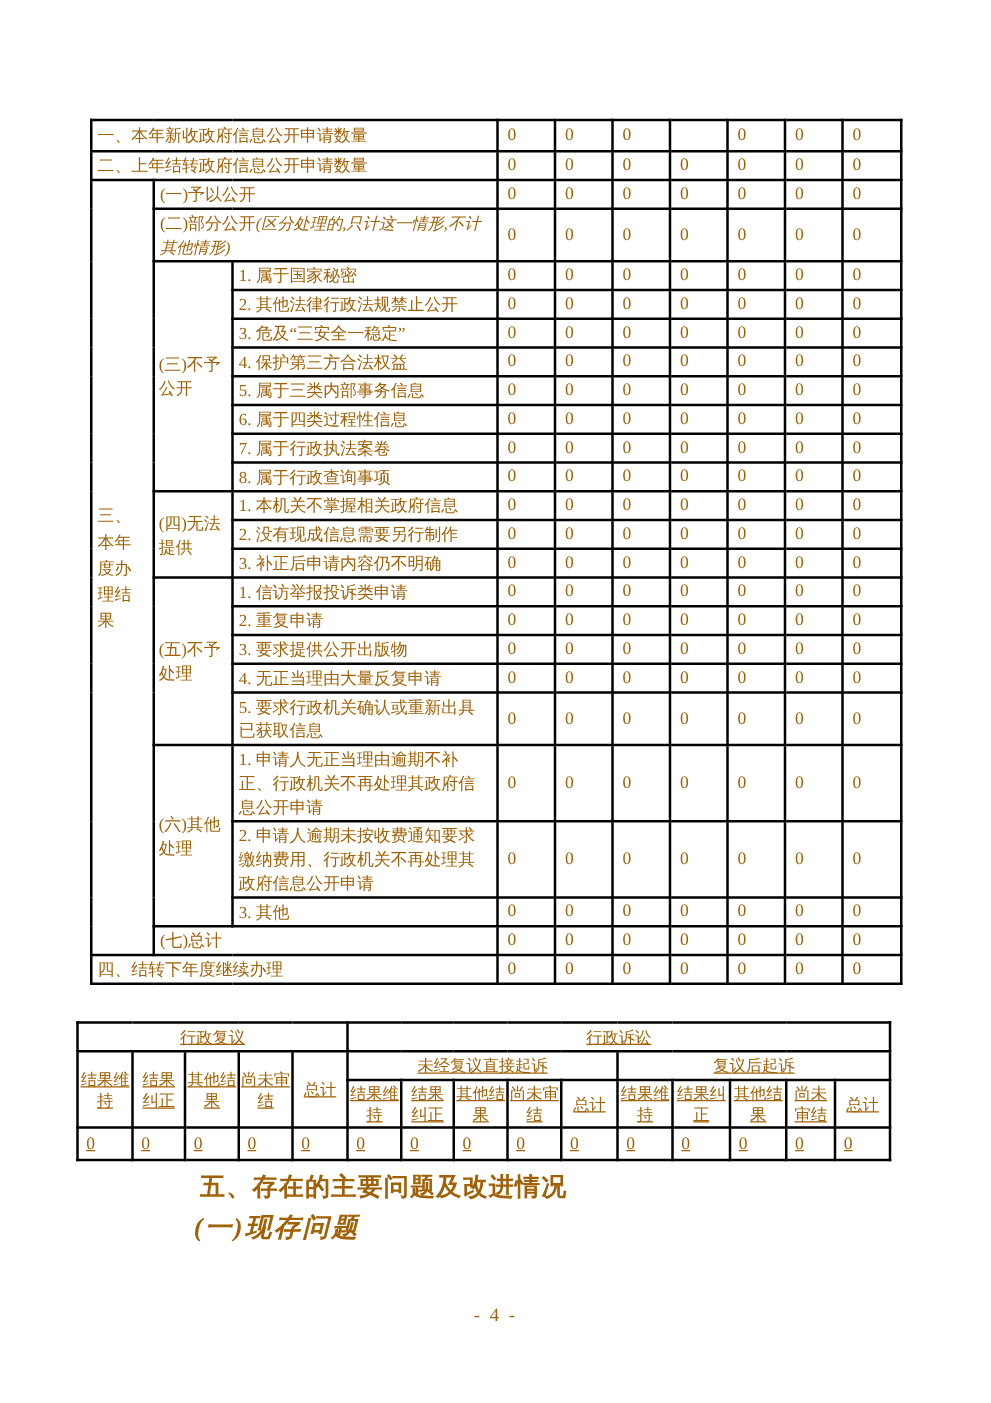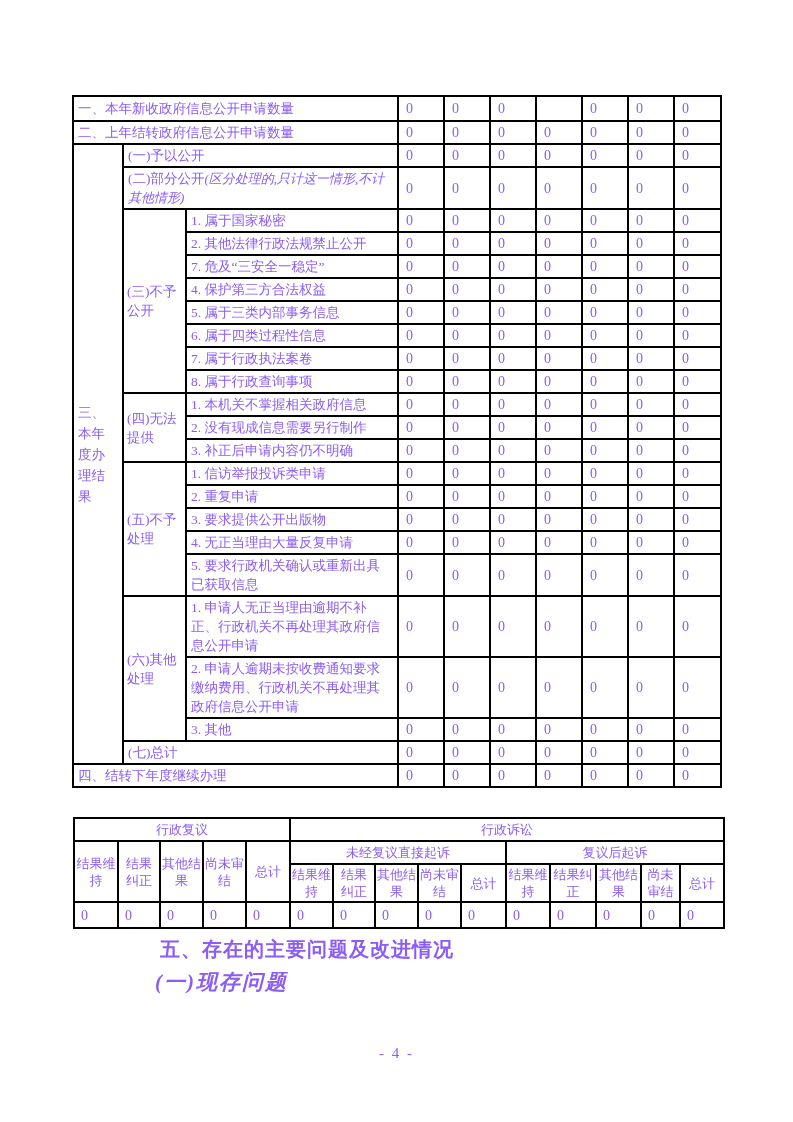--- a/index.html
+++ b/index.html
@@ -1,40 +1,40 @@
 <!DOCTYPE html>
 <html lang="zh"><head>
 <meta charset="utf-8">
 <style>
   html,body{margin:0;padding:0;background:#ffffff;}
   .page{
     position:relative;
     width:793px;height:1122px;
     background:#fff;
-    color:#8b5cf6;
+    color:#a16207;
     font-family:"Liberation Serif","DejaVu Serif",serif;
     overflow:hidden;
   }
   table{border-collapse:collapse;table-layout:fixed;}
   
   .t1{position:absolute;left:72px;top:95px;width:650px;}
   .t1 td{
     border:2px solid #000;
     font-size:13.5px;line-height:19px;
     padding:1px 4px;
     vertical-align:middle;
     text-align:left;
     word-break:break-all;
   }
   .t1 td.v{padding:1px 2px 1px 7px;font-size:14px;font-family:"Liberation Serif",serif;}
   .t1 td.vert{width:50px;padding:12px 4px;line-height:21px;}
   .t1 td.grp{width:63px;padding:1px 3px;}
   .kai{font-style:italic;font-size:13px;}
   
-  .t2{position:absolute;left:73px;top:817px;width:650px;}
+  .t2{position:absolute;left:61px;top:817px;width:650px;text-decoration:underline;}
   .t2 th,.t2 td{
     border:2px solid #000;
     font-size:13px;font-weight:normal;
     text-align:center;vertical-align:middle;
     line-height:17px;padding:1px 1px;
     word-break:break-all;
   }
   .t2 td.v2{text-align:left;padding:2px 2px 2px 6px;font-size:14px;}
   
   .h-sans{
@@ -131,21 +131,21 @@
           <td>2. 其他法律行政法规禁止公开</td>
           <td class="v">0</td>
           <td class="v">0</td>
           <td class="v">0</td>
           <td class="v">0</td>
           <td class="v">0</td>
           <td class="v">0</td>
           <td class="v">0</td>
         </tr>
       <tr style="height:23px">
-          <td>7. 危及“三安全一稳定”</td>
+          <td>3. 危及“三安全一稳定”</td>
           <td class="v">0</td>
           <td class="v">0</td>
           <td class="v">0</td>
           <td class="v">0</td>
           <td class="v">0</td>
           <td class="v">0</td>
           <td class="v">0</td>
         </tr>
       <tr style="height:23px">
           <td>4. 保护第三方合法权益</td>

